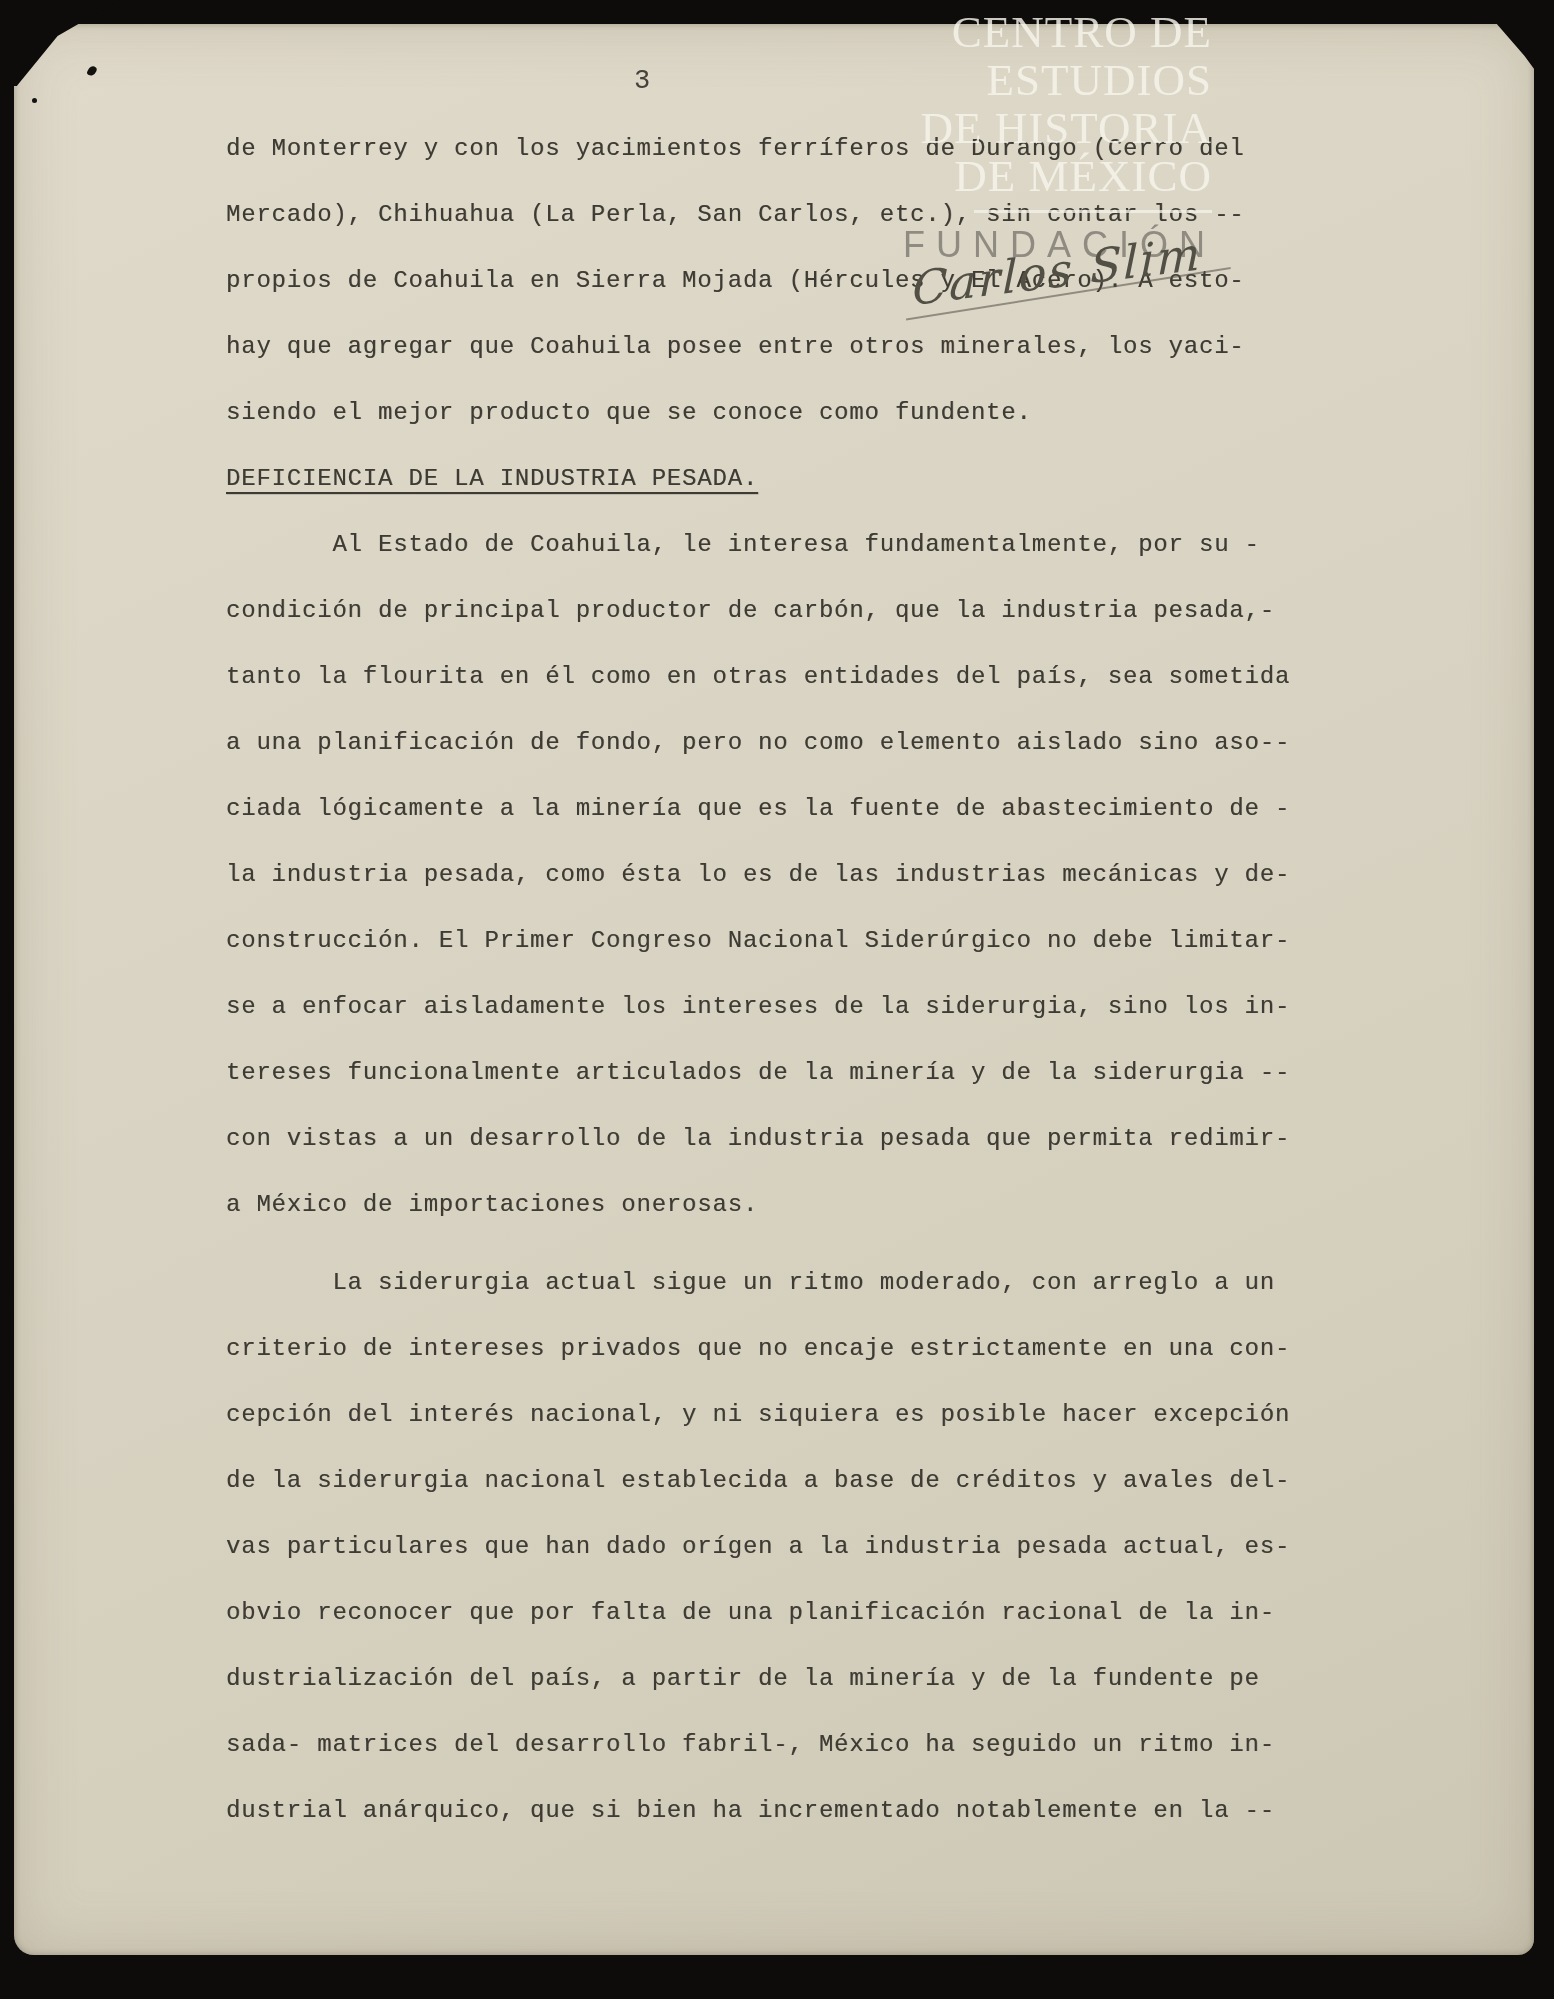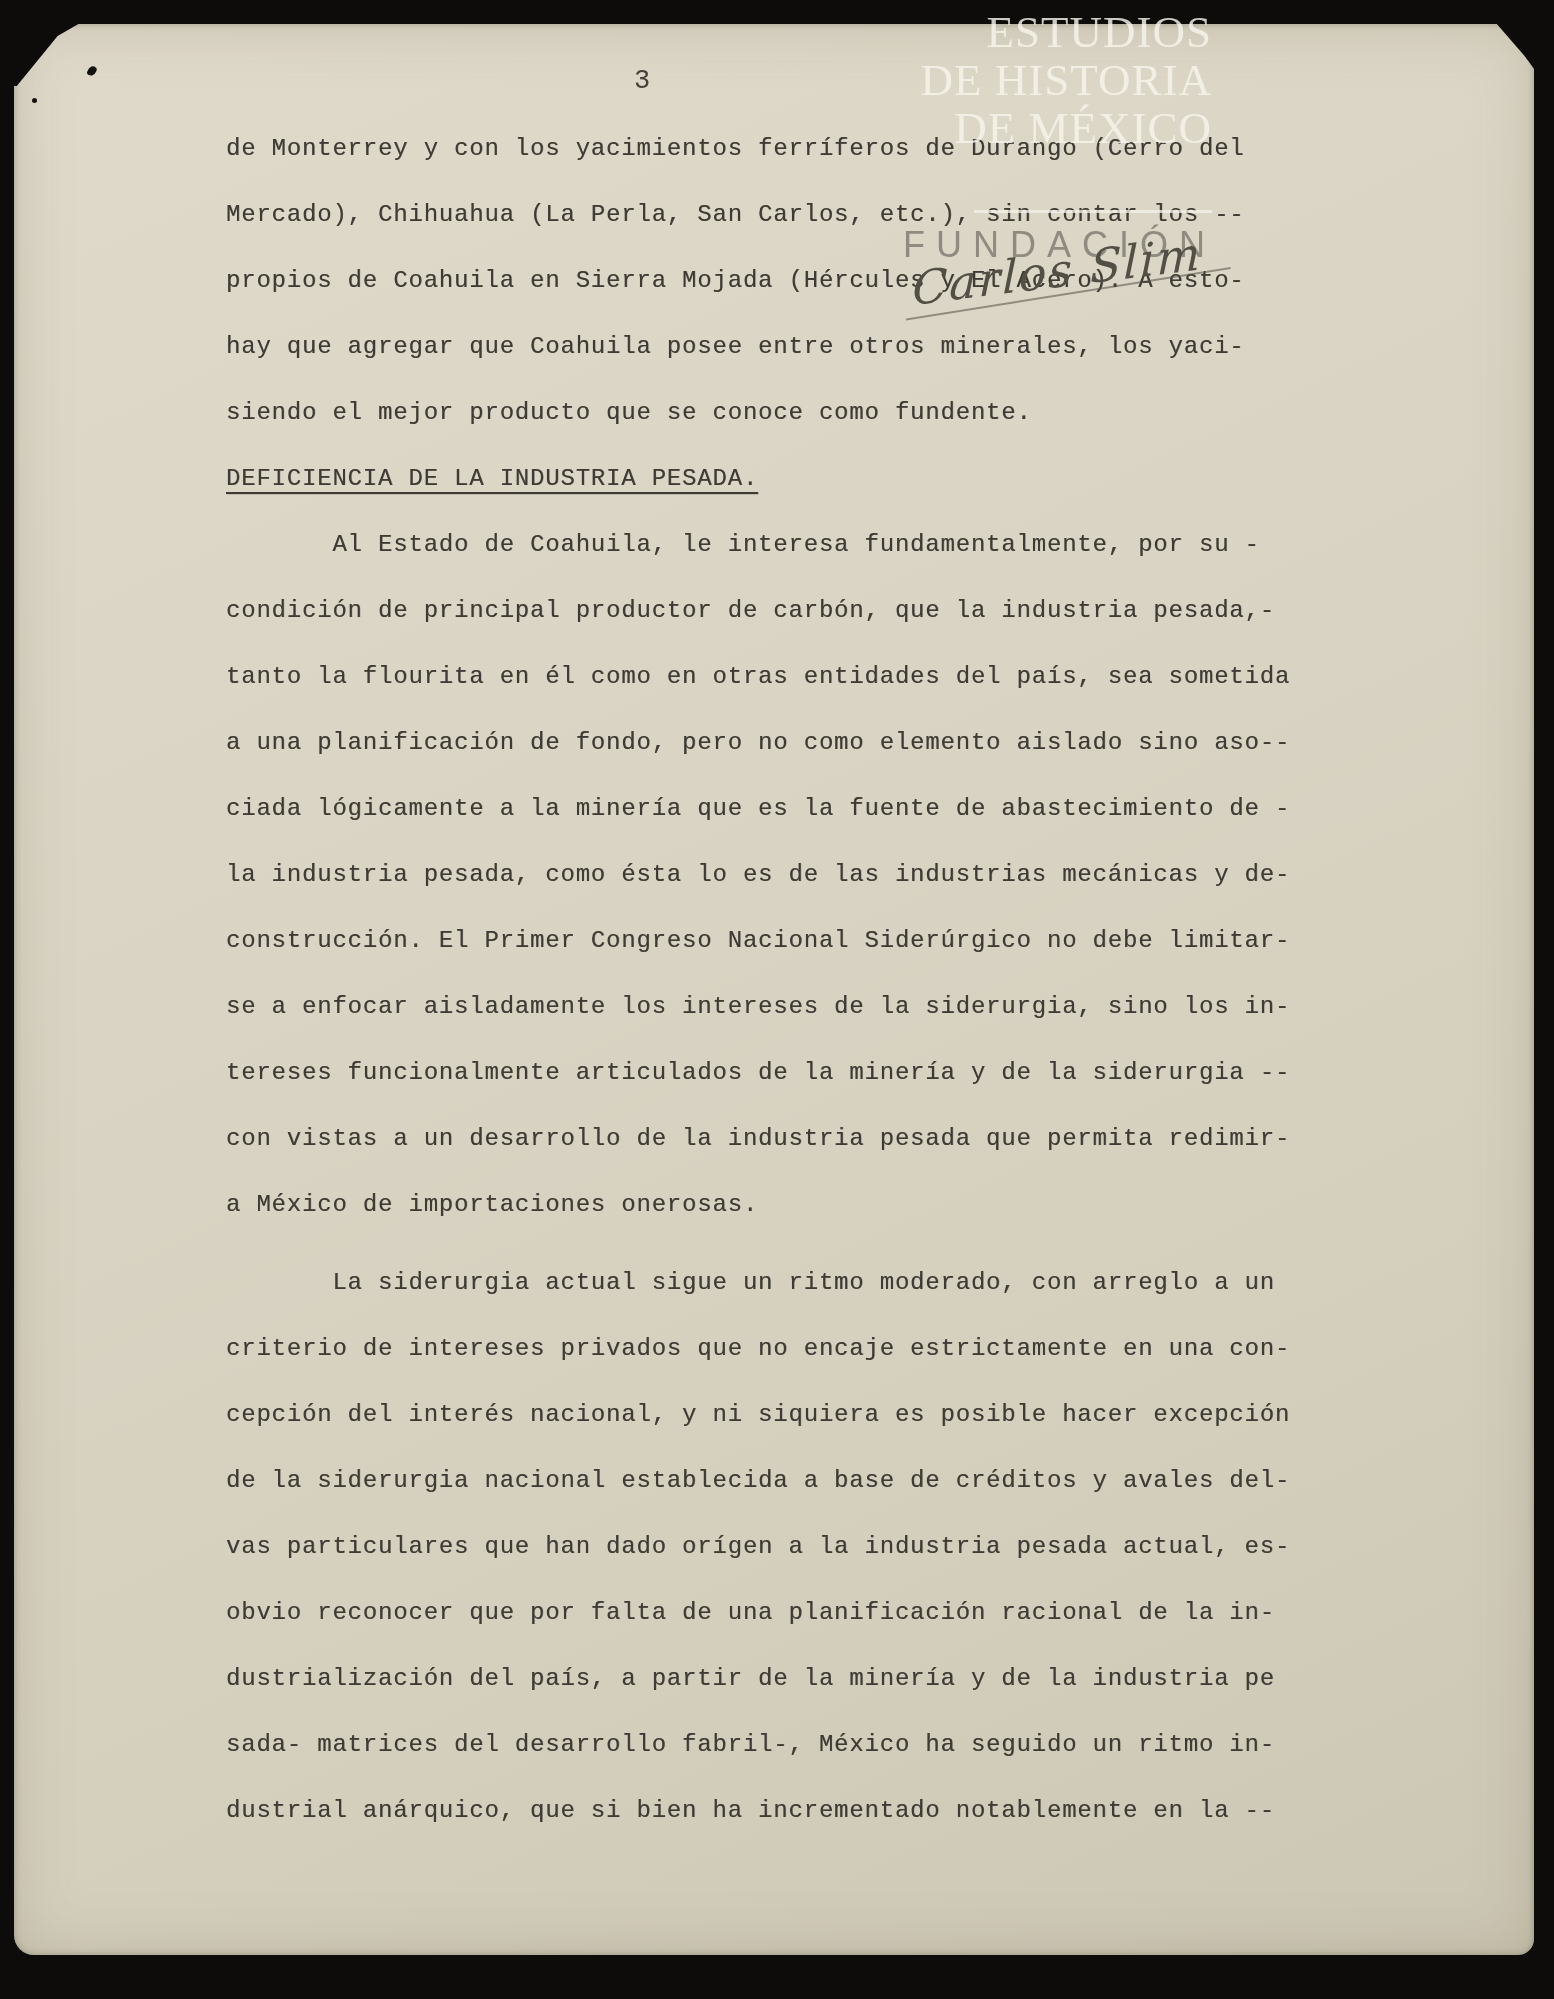--- a/index.html
+++ b/index.html
@@ -101,20 +101,21 @@
 </style>
 </head>
 <body>
 
 <div class="stage">
   <div class="paper">
 
     <div class="page-number">3</div>
 
     <div class="watermark">
+      <div>CENTRO DE</div>
       <div>ESTUDIOS</div>
       <div>DE HISTORIA</div>
       <div>DE MÉXICO</div>
     </div>
     <div class="watermark-rule"></div>
     <div class="foundation">FUNDACIÓN</div>
     <div class="signature">Carlos Slim</div>
 
     <div class="text-block">
         <div class="line">de Monterrey y con los yacimientos ferríferos de Durango (Cerro del</div>
@@ -133,21 +134,21 @@
         <div class="line">se a enfocar aisladamente los intereses de la siderurgia, sino los in-</div>
         <div class="line">tereses funcionalmente articulados de la minería y de la siderurgia --</div>
         <div class="line">con vistas a un desarrollo de la industria pesada que permita redimir-</div>
         <div class="line">a México de importaciones onerosas.</div>
         <div class="line gap">       La siderurgia actual sigue un ritmo moderado, con arreglo a un</div>
         <div class="line">criterio de intereses privados que no encaje estrictamente en una con-</div>
         <div class="line">cepción del interés nacional, y ni siquiera es posible hacer excepción</div>
         <div class="line">de la siderurgia nacional establecida a base de créditos y avales del-</div>
         <div class="line">vas particulares que han dado orígen a la industria pesada actual, es-</div>
         <div class="line">obvio reconocer que por falta de una planificación racional de la in-</div>
-        <div class="line">dustrialización del país, a partir de la minería y de la industria pe</div>
+        <div class="line">dustrialización del país, a partir de la minería y de la fundente pe</div>
         <div class="line">sada- matrices del desarrollo fabril-, México ha seguido un ritmo in-</div>
         <div class="line">dustrial anárquico, que si bien ha incrementado notablemente en la --</div>
       </div>
 
   </div>
 
   <div class="corner-tl"></div>
   <div class="corner-tr"></div>
   <div class="speck1"></div>
   <div class="speck2"></div>

